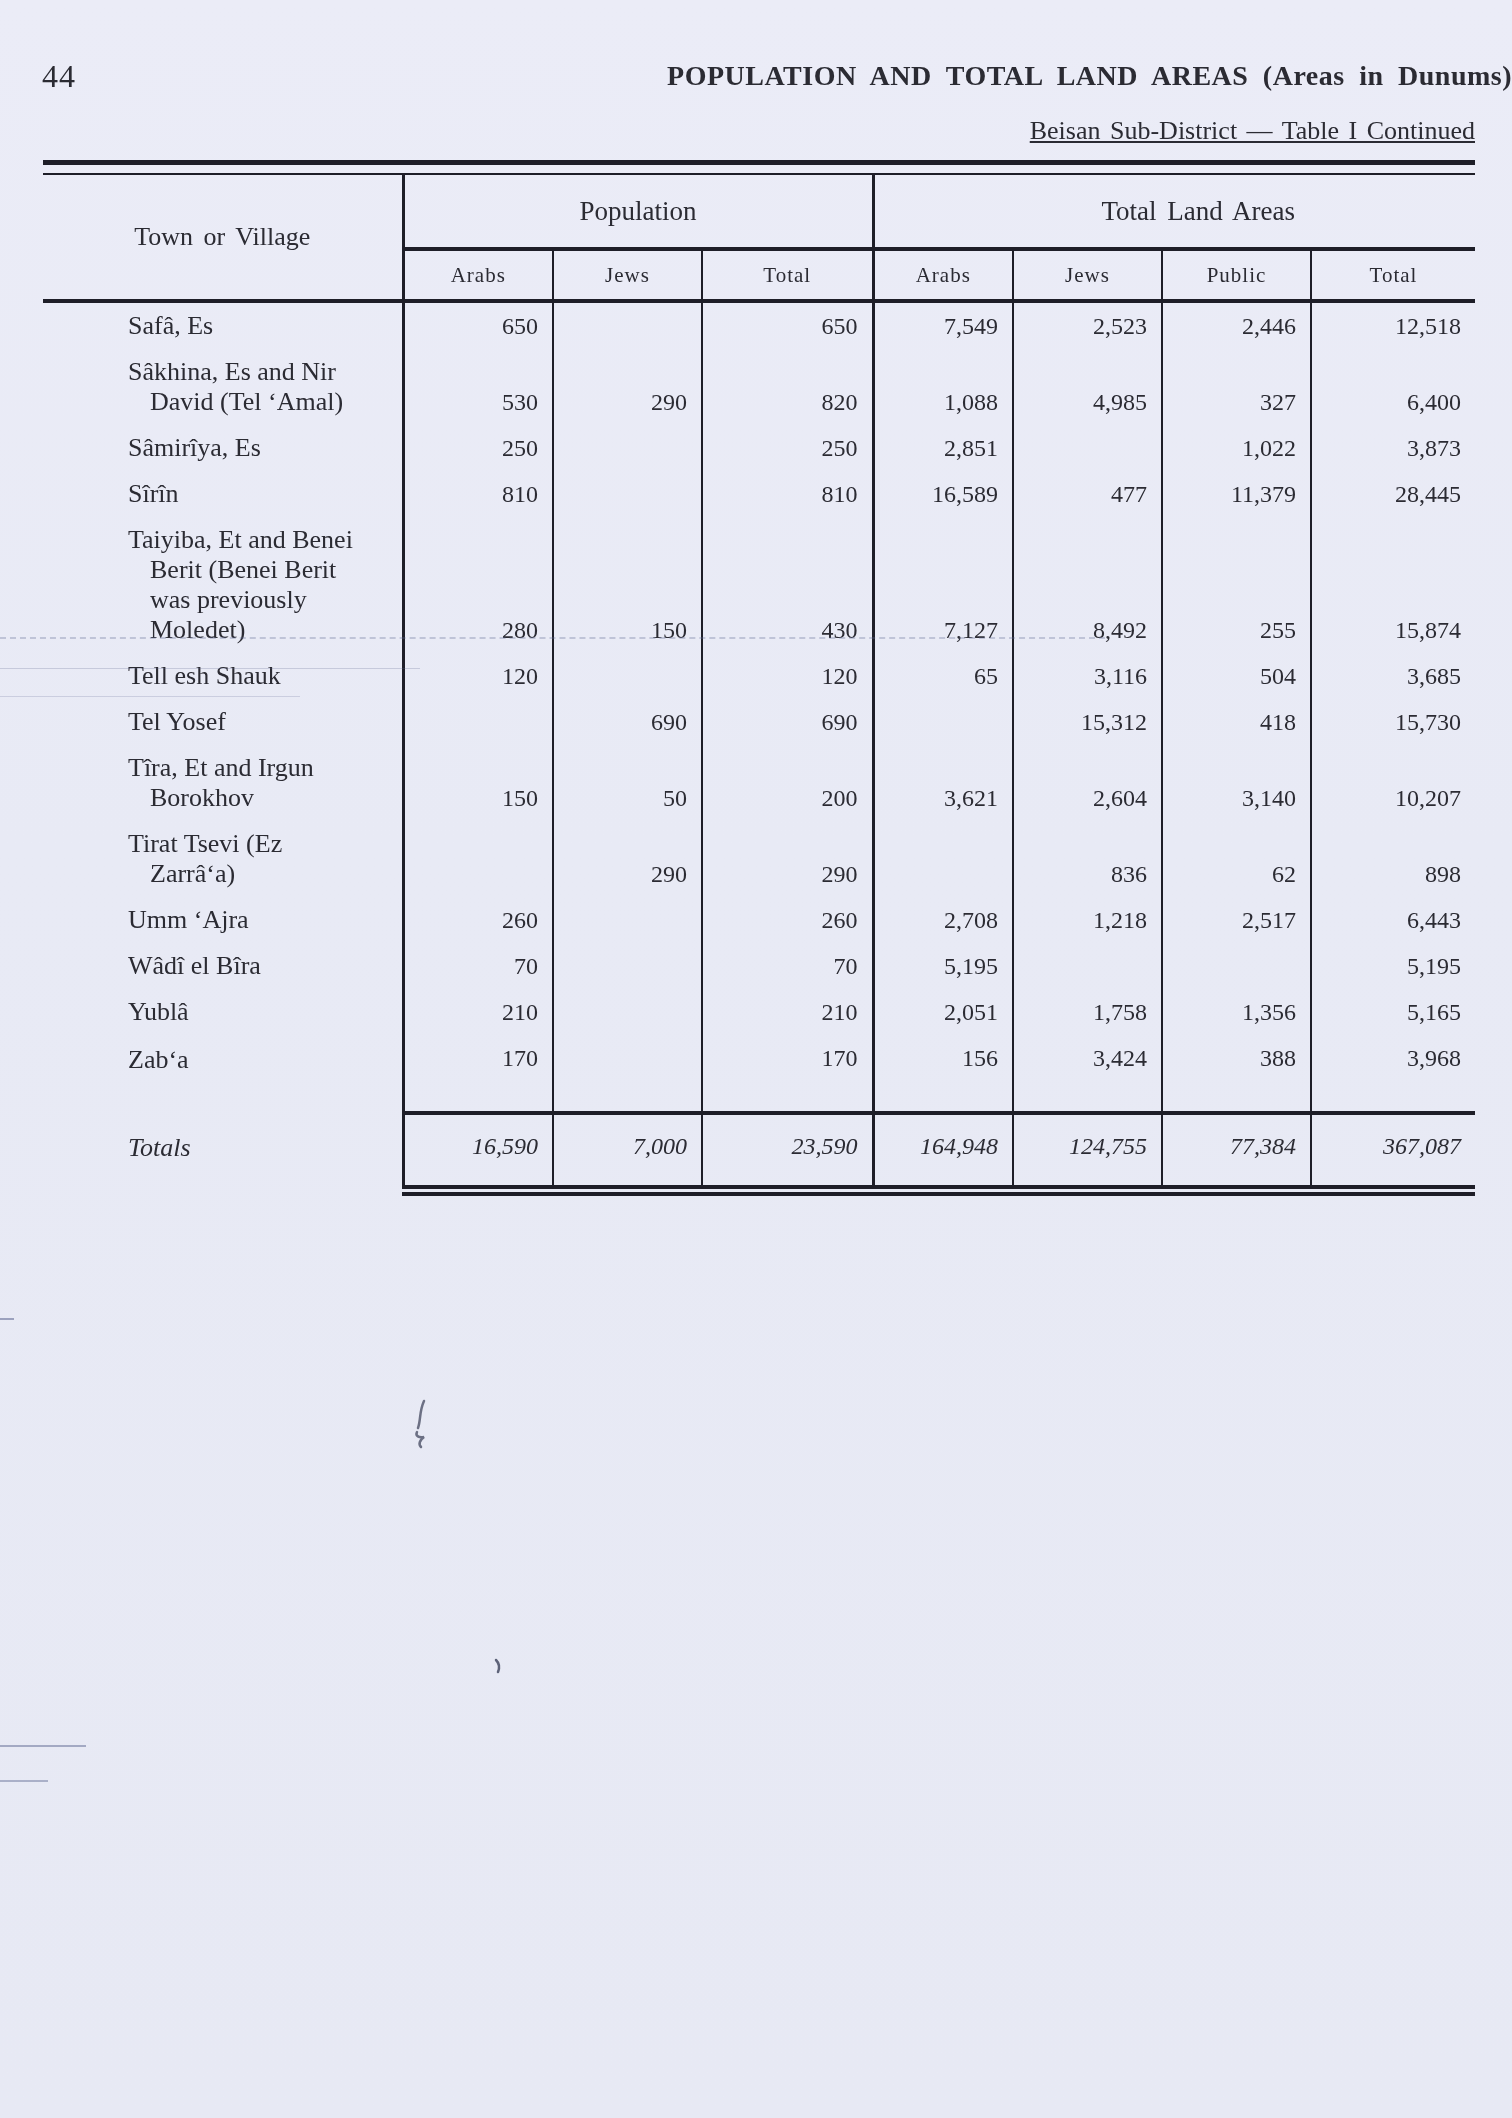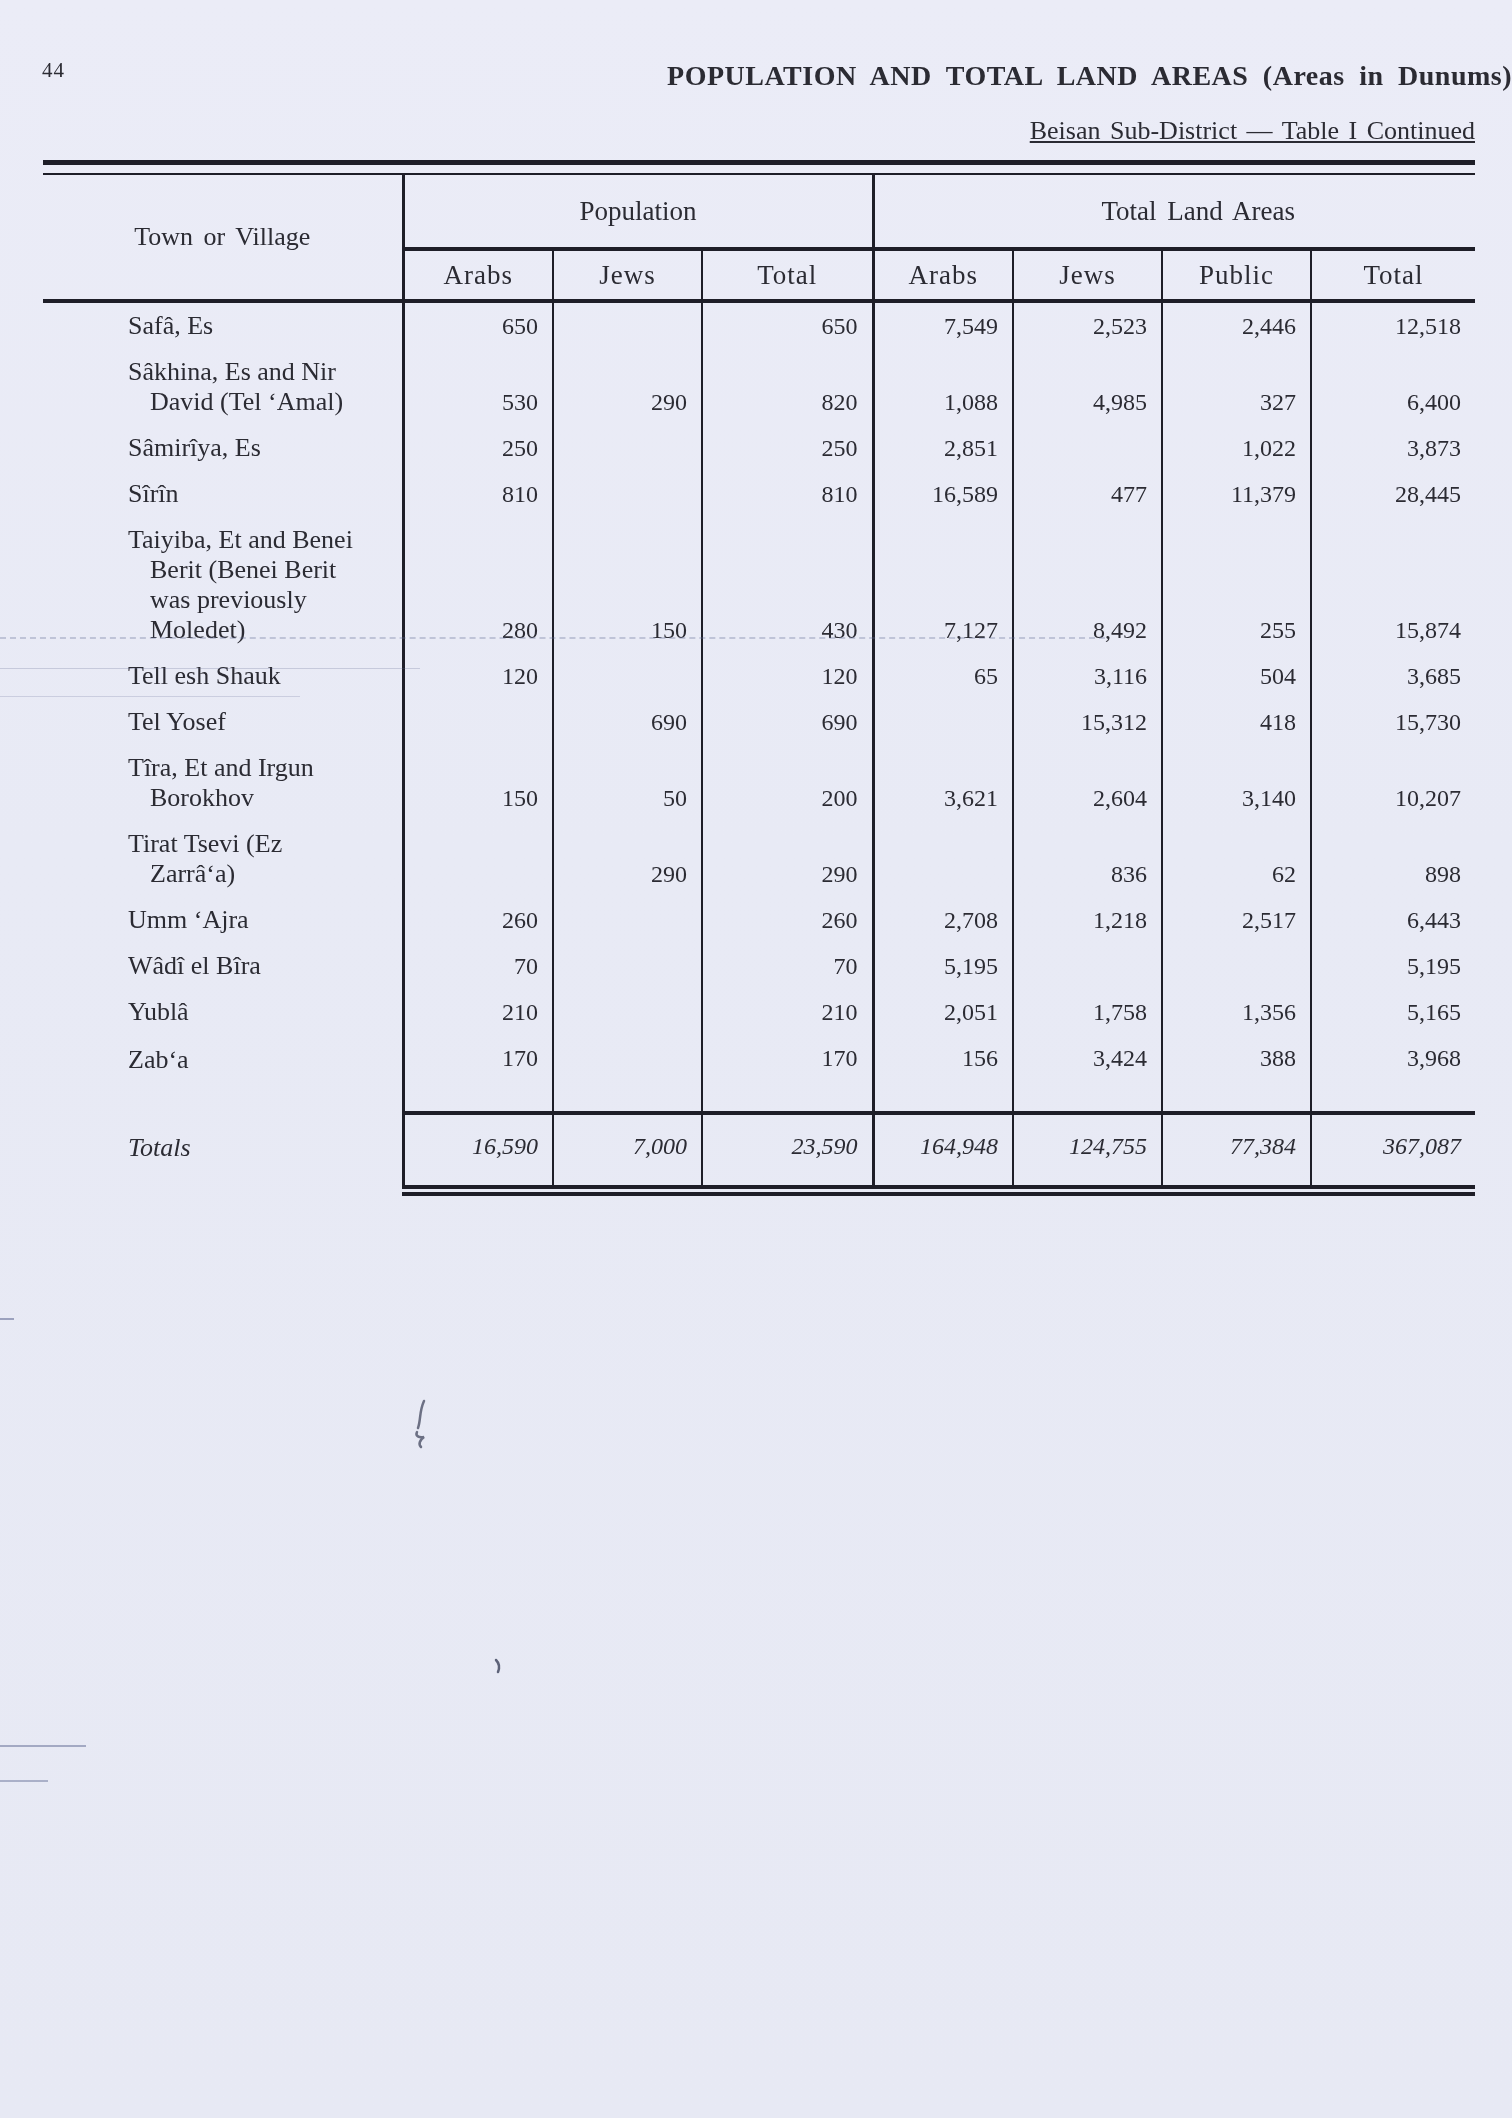--- a/index.html
+++ b/index.html
@@ -7,38 +7,38 @@
     --ink:#2b2b33;
     --rule:#1e1e28;
   }
   html,body{margin:0;padding:0;}
   body{
     width:1512px;height:2118px;position:relative;overflow:hidden;
     background:linear-gradient(180deg,#ebecf7 0%,#e8eaf5 40%,#e7e9f4 100%);
     font-family:"Liberation Serif","DejaVu Serif",serif;
     color:var(--ink);
   }
-  .page-number{position:absolute;left:42px;top:58px;font-size:21px;letter-spacing:1px;}
+  .page-number{position:absolute;left:42px;top:58px;font-size:32px;letter-spacing:1px;}
   .doc-title{position:absolute;left:0;right:0;top:60px;text-align:right;
     font-size:28px;font-weight:bold;letter-spacing:0.5px;word-spacing:7px;}
   .doc-subtitle{position:absolute;right:37px;top:116px;font-size:26px;word-spacing:3px;text-decoration:underline;}
 
   .top-rule{position:absolute;left:43px;top:160px;width:1432px;height:8px;
     border-top:5px solid var(--rule);border-bottom:2px solid var(--rule);}
 
   table.main{
     position:absolute;left:43px;top:175px;width:1432px;
     border-collapse:collapse;table-layout:fixed;
   }
   th,td{font-weight:normal;margin:0;}
   .group-row th{height:70px;vertical-align:middle;text-align:center;font-size:27px;word-spacing:4px;}
   th.h-town{border-right:3px solid var(--rule);border-bottom:4px solid var(--rule);font-size:26px;}
   th.h-pop{border-right:3px solid var(--rule);border-bottom:4px solid var(--rule);}
   th.h-land{border-bottom:4px solid var(--rule);padding-left:48px;}
-  .sub-row th{height:46px;vertical-align:middle;text-align:center;font-size:27px;
+  .sub-row th{height:46px;vertical-align:middle;text-align:center;font-size:21px;
     letter-spacing:1px;border-bottom:4px solid var(--rule);}
   .s-pj,.s-pt,.s-lj,.s-lp,.s-lt{border-left:2px solid var(--rule);}
   .s-la{border-left:3px solid var(--rule);}
 
   tbody td{vertical-align:bottom;padding:8px 14px 8px 0;font-size:24px;
     text-align:right;line-height:30px;}
   tbody td.town{text-align:left;padding:8px 0 8px 85px;font-size:26px;
     border-right:3px solid var(--rule);}
   td.c-pj,td.c-pt,td.c-lj,td.c-lp,td.c-lt{border-left:2px solid var(--rule);}
   td.c-la{border-left:3px solid var(--rule);padding-left:16px;}

